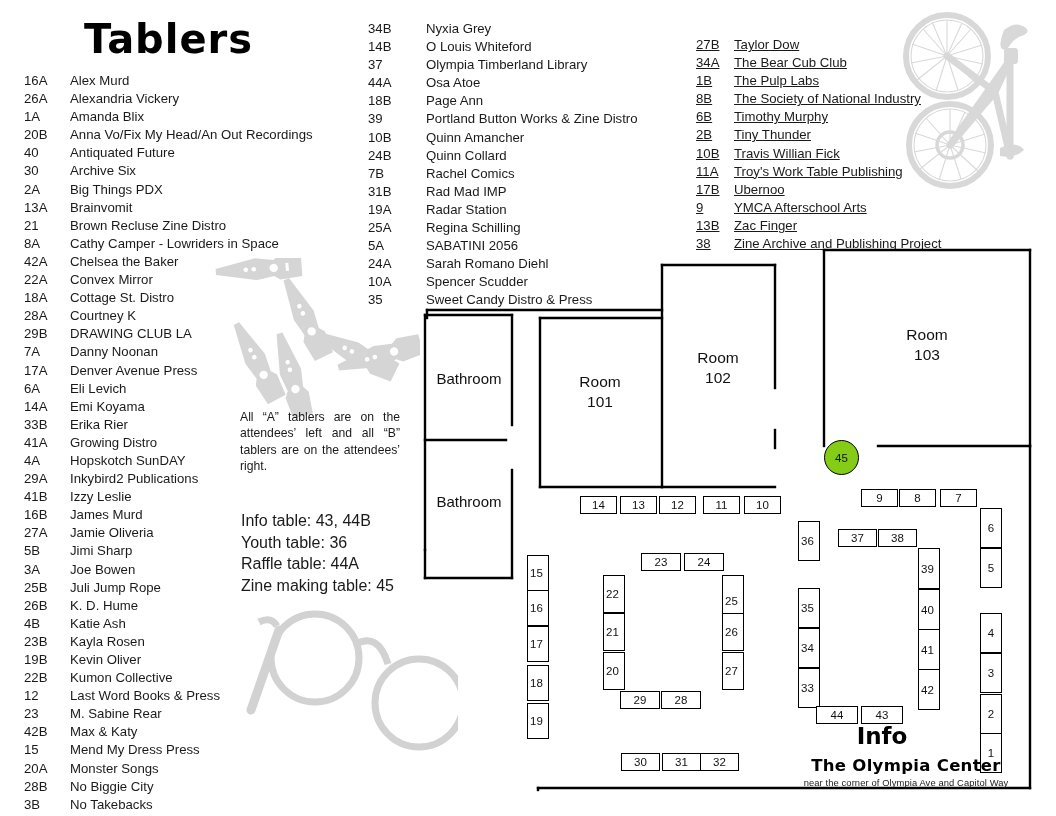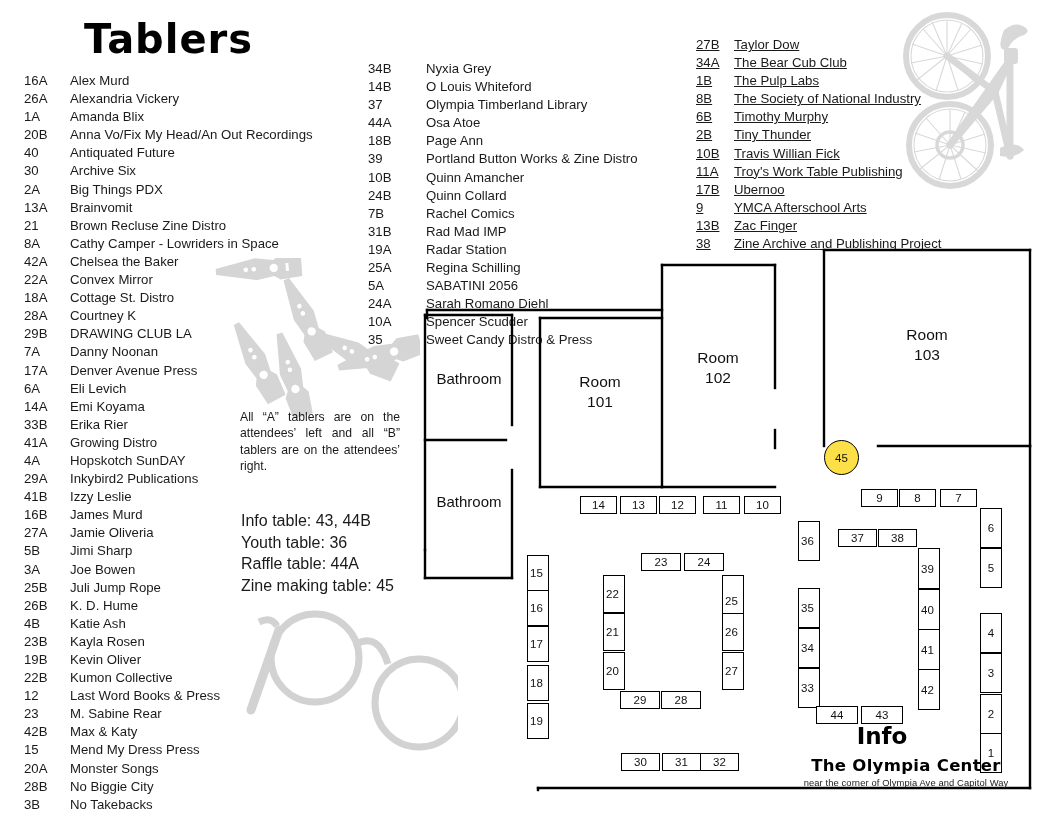--- a/index.html
+++ b/index.html
@@ -20,21 +20,21 @@
   .title{
     position:absolute;left:84px;top:16px;
     font-family:"DejaVu Sans", sans-serif;
     font-weight:bold;font-size:40px;letter-spacing:1px;
     color:#000;
   }
 
   
   .tabler-col{position:absolute;font-size:13.2px;line-height:18.1px;color:#1a1a1a;}
   #col1{left:24px;top:72px;width:340px;}
-  #col2{left:368px;top:20px;width:330px;margin-top:40px;}
+  #col2{left:368px;top:20px;width:330px;}
   #col3{left:696px;top:36px;width:300px;text-decoration:underline;}
   .tabler-row{display:flex;white-space:nowrap;}
   .tabler-code{width:46px;flex:none;}
   #col2 .tabler-code{width:58px;}
   #col3 .tabler-code{width:38px;}
   .tabler-name{flex:1;}
 
   
   .note-block{
     position:absolute;left:240px;top:409px;width:160px;
@@ -65,21 +65,21 @@
   .bath-label{position:absolute;text-align:center;font-size:15px;color:#111;}
 
   
   .tbl{
     position:absolute;border:1.6px solid #000;background:#fff;
     display:flex;align-items:center;justify-content:center;
     font-size:11.5px;color:#111;box-sizing:border-box;
   }
   .tbl.v{justify-content:flex-start;padding-left:2px;}
   .circle-tbl{
-    position:absolute;border:1.6px solid #000;background:#fde047;border-radius:50%;
+    position:absolute;border:1.6px solid #000;background:#84cc16;border-radius:50%;
     display:flex;align-items:center;justify-content:center;font-size:11.5px;color:#111;
     box-sizing:border-box;
   }
 </style>
 </head>
 <body>
 
 <div class="page">
 
   <svg class="deco" id="bike-deco" viewBox="0 0 170 185">

